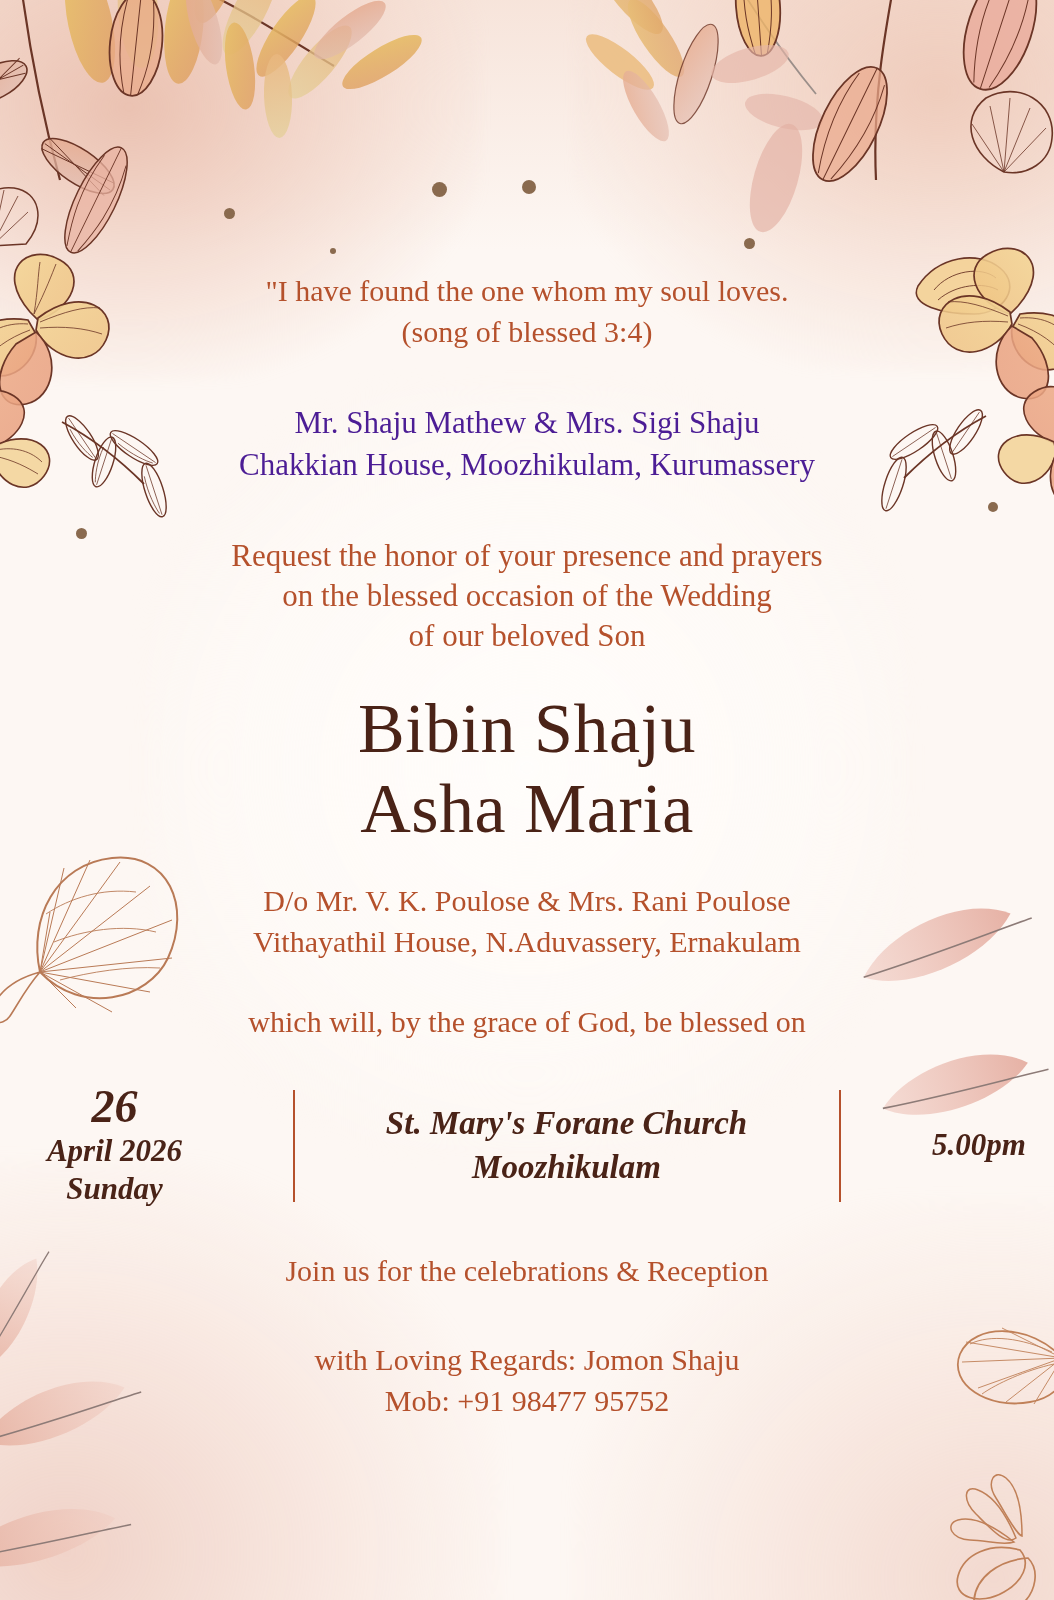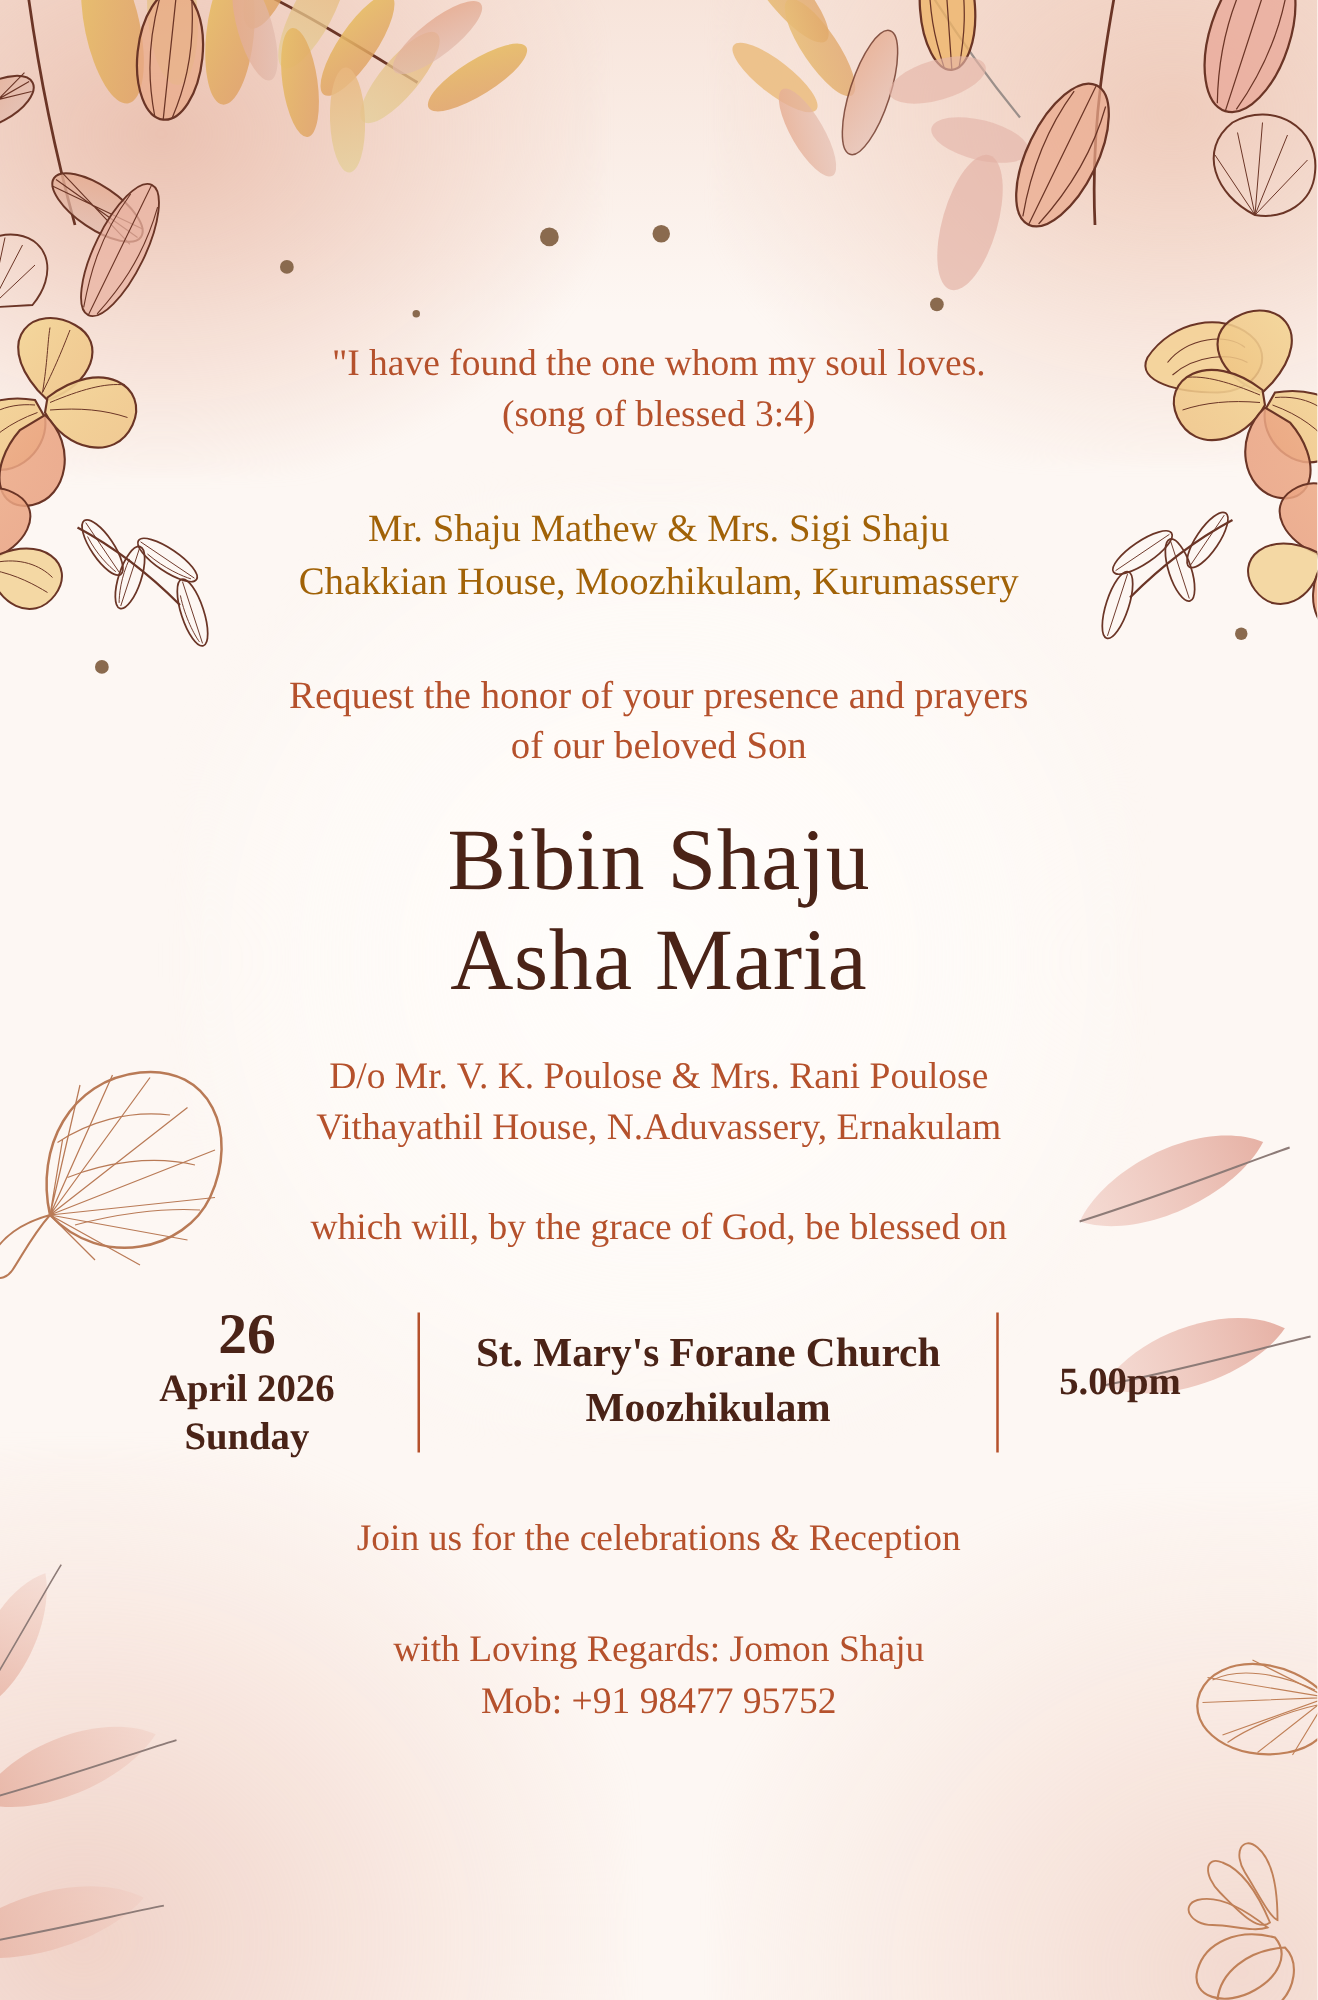--- a/index.html
+++ b/index.html
@@ -44,31 +44,31 @@
   .deco-bl{left:-70px;top:1290px;width:330px;height:320px;}
   .deco-br{right:-30px;top:1258px;width:250px;height:350px;}
   .deco-br2{right:-36px;top:1430px;width:220px;height:200px;}
 
   .dot{position:absolute;border-radius:50%;background:#8a6a4e;}
 
   
   .content{position:relative;z-index:5;width:1054px;text-align:center;}
 
   .verse{margin-top:270px;color:#b5512c;font-size:30px;line-height:41px;}
-  .groom-parents{margin-top:50px;color:#a16207;font-size:31px;line-height:42px;}
+  .groom-parents{margin-top:50px;color:#4c1d95;font-size:31px;line-height:42px;}
   .request{margin-top:50px;color:#b5512c;font-size:31px;line-height:40px;}
 
   .names{margin-top:36px;color:#4a2317;line-height:1.06;}
   .name-line{font-size:70px;letter-spacing:.5px;}
   .name-line.second{margin-top:6px;}
 
   .bride-parents{margin-top:34px;color:#b5512c;font-size:30px;line-height:41px;}
   .blessed{margin-top:40px;color:#b5512c;font-size:30px;line-height:40px;}
 
-  .details{margin-top:40px;display:flex;align-items:stretch;justify-content:center;gap:0;}
+  .details{margin-top:40px;display:flex;align-items:stretch;justify-content:space-between;gap:0;font-style:italic;}
   .det-col{display:flex;flex-direction:column;justify-content:center;color:#4a2317;font-weight:bold;}
   .det-date{width:205px;padding:0 12px;}
   .det-day-num{font-size:46px;line-height:50px;}
   .det-month{font-size:31px;line-height:38px;}
   .det-weekday{font-size:31px;line-height:38px;}
   .rule{width:2px;background:#b5512c;margin:8px 22px 6px;align-self:stretch;}
   .det-venue{width:405px;padding:0 6px;}
   .det-venue-1{font-size:33px;line-height:44px;}
   .det-venue-2{font-size:33px;line-height:44px;}
   .det-time{width:150px;}
@@ -418,20 +418,21 @@
       <div>(song of blessed 3:4)</div>
     </div>
 
     <div class="groom-parents">
       <div>Mr. Shaju Mathew &amp; Mrs. Sigi Shaju</div>
       <div>Chakkian House, Moozhikulam, Kurumassery</div>
     </div>
 
     <div class="request">
       <div>Request the honor of your presence and prayers</div>
+      <div>on the blessed occasion of the Wedding</div>
       <div>of our beloved Son</div>
     </div>
 
     <div class="names">
       <div class="name-line">Bibin Shaju</div>
       <div class="name-line second">Asha Maria</div>
     </div>
 
     <div class="bride-parents">
       <div>D/o Mr. V. K. Poulose &amp; Mrs. Rani Poulose</div>

